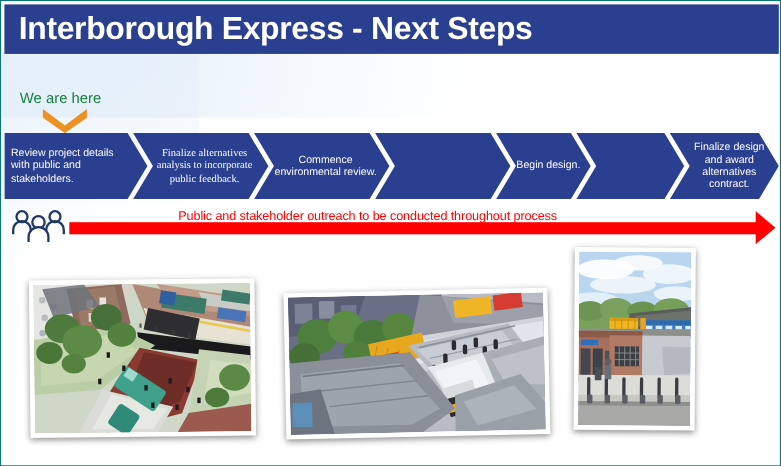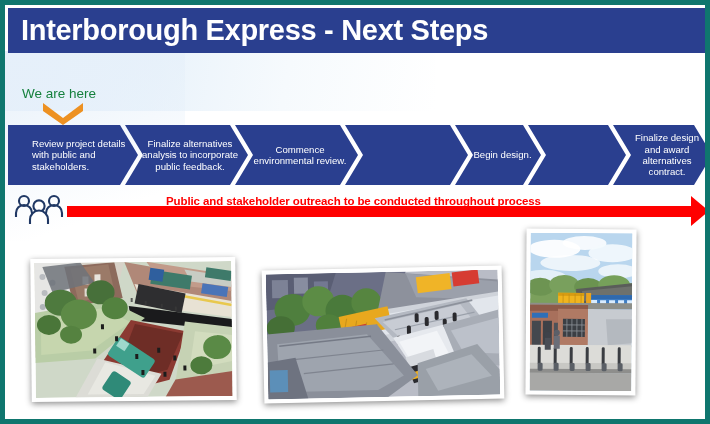--- a/index.html
+++ b/index.html
@@ -1,20 +1,20 @@
 <!DOCTYPE html>
 <html><head>
 <meta charset="utf-8">
 <style>
   html,body{margin:0;padding:0;background:#ffffff;}
   body{width:710px;height:424px;overflow:hidden;
        font-family:"Liberation Sans", sans-serif;}
 
   #slide{position:relative;width:710px;height:424px;box-sizing:border-box;
-         border:5px solid #0f766e;background:#ffffff;overflow:hidden;}
+         border:1px solid #0f766e;background:#ffffff;overflow:hidden;}
 
   
   #bg-wash{position:absolute;left:0;top:46px;width:430px;height:60px;
            background:linear-gradient(100deg,#e3eefa 0%,#eaf3fb 35%,#f6fafd 65%,#ffffff 100%);
            pointer-events:none;}
   #bg-wash2{position:absolute;left:0;top:46px;width:180px;height:190px;
            background:linear-gradient(160deg,#e6f0fa 0%,rgba(255,255,255,0) 78%);
            pointer-events:none;}
 
   
@@ -29,31 +29,31 @@
                font-size:13.5px;white-space:nowrap;}
   #we-arrow{position:absolute;left:36px;top:96px;width:44px;height:24px;}
 
   
   #chev-band{position:absolute;left:3px;top:120px;width:704px;height:60px;}
   .chev{position:absolute;top:0;height:60px;color:#ffffff;
         font-size:9.6px;line-height:11.4px;box-sizing:border-box;
         display:flex;align-items:center;}
   .chev .lbl{width:100%;}
   .chev.center .lbl{text-align:center;}
-  .chev.left .lbl{text-align:left;padding-left:24px;}
+  .chev.left .lbl{text-align:left;padding-left:6px;}
 
   
   #people-icon{position:absolute;left:8px;top:188px;width:52px;height:34px;}
   #red-shaft{position:absolute;left:62px;top:201px;width:632px;height:11px;
              background:#FF0000;}
   #red-head{position:absolute;left:686px;top:191px;width:0;height:0;
             border-top:15px solid transparent;border-bottom:15px solid transparent;
             border-left:18px solid #FF0000;}
   #outreach-text{position:absolute;left:161px;top:190px;color:#FF0000;
-                 font-size:11.5px;font-weight:bold;white-space:nowrap;
+                 font-size:11.5px;font-weight:normal;white-space:nowrap;
                  letter-spacing:-0.1px;text-align:right;}
 
   
   .photo{position:absolute;background:#ffffff;
          box-shadow:0 2px 6px rgba(0,0,0,0.45);overflow:hidden;}
   .photo .inner{position:absolute;left:4px;top:4px;right:4px;bottom:4px;overflow:hidden;}
 
   #photo-1{left:26px;top:253px;width:205px;height:143px;transform:rotate(-0.6deg);}
   #photo-2{left:258px;top:263px;width:240px;height:133px;transform:rotate(-1.2deg);}
   #photo-3{left:521px;top:224px;width:110px;height:166px;transform:rotate(0.4deg);}
@@ -84,21 +84,21 @@
       <path d="M227,0 L332,0 L350,30 L332,60 L227,60 L245,30 Z" fill="#2A3F8F"></path>
       <path d="M337,0 L442,0 L460,30 L442,60 L337,60 L355,30 Z" fill="#2A3F8F"></path>
       <path d="M447,0 L515,0 L533,30 L515,60 L447,60 L465,30 Z" fill="#2A3F8F"></path>
       <path d="M520,0 L600,0 L618,30 L600,60 L520,60 L538,30 Z" fill="#2A3F8F"></path>
       <path d="M605,0 L686,0 L704,30 L686,60 L605,60 L623,30 Z" fill="#2A3F8F"></path>
     </svg>
 
     <div class="chev left" style="left:0px;width:118px;">
       <span class="lbl">Review project details with public and stakeholders.</span>
     </div>
-    <div class="chev center" style="left:133px;width:98px;">
+    <div class="chev center" style="left:133px;width:98px;font-family:Liberation Serif, serif;">
       <span class="lbl">Finalize alternatives analysis to incorporate public feedback.</span>
     </div>
     <div class="chev center" style="left:243px;width:98px;align-items:center;">
       <span class="lbl">Commence environmental review.</span>
     </div>
     <div class="chev center" style="left:463px;width:63px;">
       <span class="lbl">Begin design.</span>
     </div>
     <div class="chev center" style="left:621px;width:76px;">
       <span class="lbl">Finalize design and award alternatives contract.</span>

